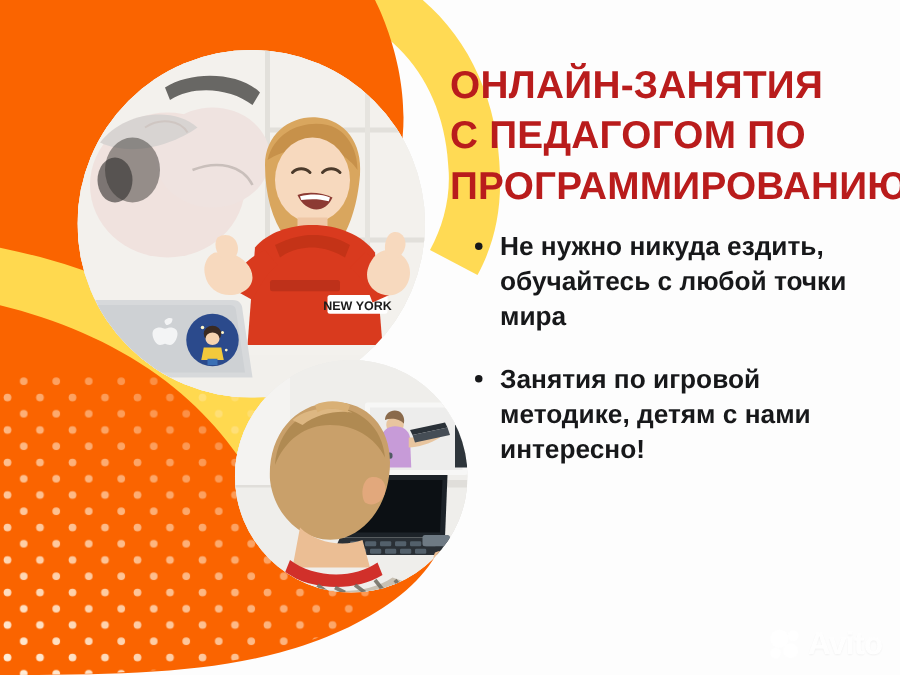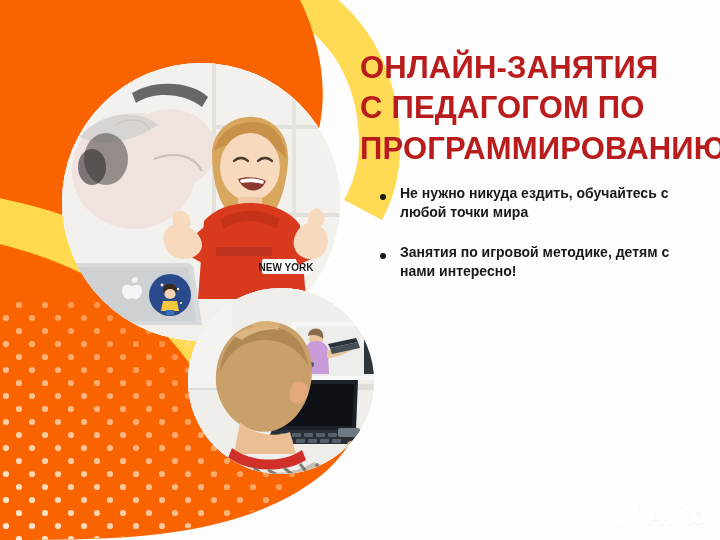--- a/index.html
+++ b/index.html
@@ -29,21 +29,21 @@
   }
 
   
   .photo {
     position: absolute;
     border-radius: 50%;
     overflow: hidden;
     background: #EDEDEA;
   }
   #photo-girl {
-    left: 62px;  top: 63px;
+    left: 62px;  top: 40px;
     width: 278px; height: 278px; text-align: center;
   }
   #photo-boy {
     left: 188px; top: 288px;
     width: 186px; height: 186px;
   }
   .photo svg { display:block; width:100%; height:100%; }
 
   
   .text-col {
@@ -68,21 +68,21 @@
     padding: 0;
     position: absolute;
     left: 378px;
     top: 184px;
     width: 300px;
   }
   .bullets li {
     position: relative;
     padding-left: 22px;
     color: #17181A;
-    font-size: 14px;
+    font-size: 21px;
     font-weight: bold;
     line-height: 1.33;
     margin-bottom: 22px;
   }
   .bullets li:last-child { margin-bottom: 16px; }
   .bullets li .dot {
     position: absolute;
     left: 2px;
     top: 10px;
     width: 6px; height: 6px;

